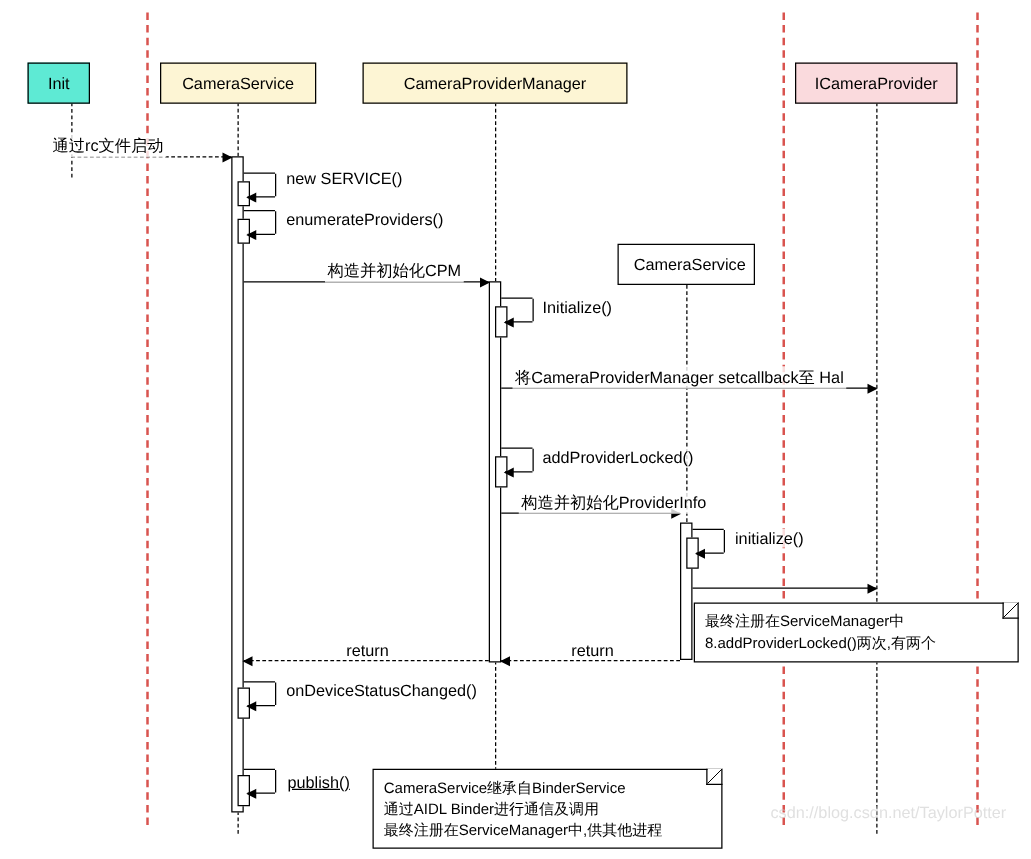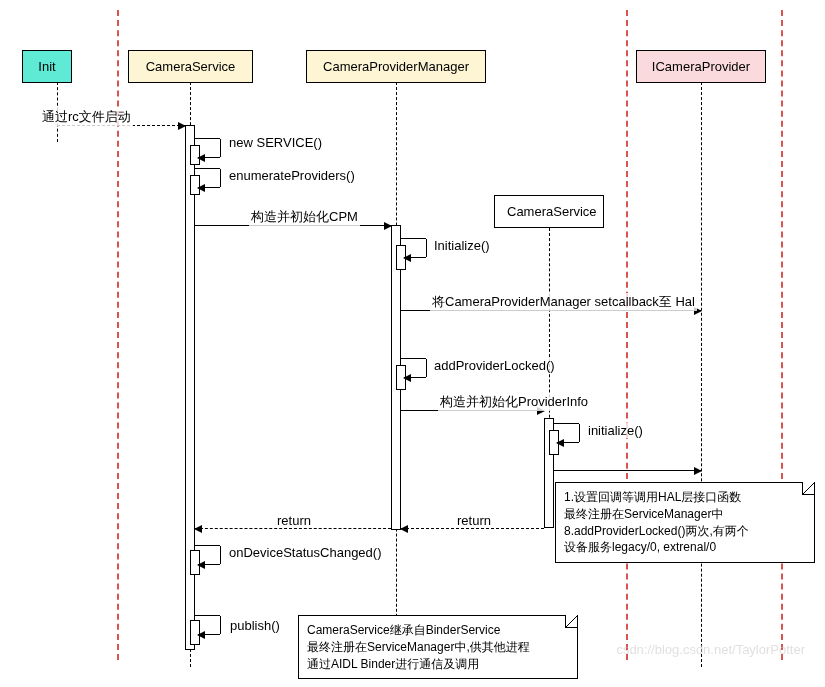--- a/index.html
+++ b/index.html
@@ -8,21 +8,21 @@
     .participant {
       position: absolute;
       border: 1px solid #000;
       padding: 8px 12px;
       text-align: center;
       background: #fff;
       z-index: 10;
     }
     .p-init { left: 22px; top: 50px; width: 50px; background: #5eead4; }
     .p-cs { left: 128px; top: 50px; width: 125px; background: #fdf5d4; }
-    .p-cpm { left: 306px; top: 50px; width: 180px; background: #fdf5d4; }
+    .p-cpm { left: 290px; top: 50px; width: 212px; background: #fdf5d4; }
     .p-pi { left: 494px; top: 195px; width: 110px; background: #fff; z-index: 15; }
     .p-icp { left: 636px; top: 50px; width: 130px; background: #fadadd; }
     
     .lifeline {
       position: absolute;
       border-left: 1px dashed #000;
       z-index: 1;
     }
     .ll-init { left: 57px; top: 82px; height: 60px; }
     .ll-cs { left: 190px; top: 82px; height: 585px; }
@@ -162,41 +162,41 @@
 </div>
 <div class="msg-label" style="left:227px; top:135px;">new SERVICE()</div>
 
 <div class="self-call" style="left:195px; top:168px;">
   <div class="top" style="width:25px;"></div>
   <div class="right" style="height:18px; margin-left:25px;"></div>
   <div class="bottom" style="width:22px; margin-left:3px;"></div>
 </div>
 <div class="msg-label" style="left:227px; top:168px;">enumerateProviders()</div>
 
-<div class="msg-label" style="left:249px; top:208px;">构造并初始化CPM</div>
+<div class="msg-label" style="left:260px; top:208px;">构造并初始化CPM</div>
 <div class="msg-line solid arrow-right" style="left:195px; top:225px; width:196px;"></div>
 
 <div class="self-call" style="left:401px; top:238px;">
   <div class="top" style="width:25px;"></div>
   <div class="right" style="height:18px; margin-left:25px;"></div>
   <div class="bottom" style="width:22px; margin-left:3px;"></div>
 </div>
 <div class="msg-label" style="left:432px; top:238px;">Initialize()</div>
 
-<div class="msg-label" style="left:410px; top:293px;margin-left:20px;">将CameraProviderManager setcallback至 Hal</div>
+<div class="msg-label" style="left:410px; top:293px;">将CameraProviderManager setcallback至 Hal</div>
 <div class="msg-line solid arrow-right" style="left:401px; top:310px; width:300px;"></div>
 
 <div class="self-call" style="left:401px; top:358px;">
   <div class="top" style="width:25px;"></div>
   <div class="right" style="height:18px; margin-left:25px;"></div>
   <div class="bottom" style="width:22px; margin-left:3px;"></div>
 </div>
 <div class="msg-label" style="left:432px; top:358px;">addProviderLocked()</div>
 
-<div class="msg-label" style="left:415px; top:393px;margin-left:23px;">构造并初始化ProviderInfo</div>
+<div class="msg-label" style="left:415px; top:393px;">构造并初始化ProviderInfo</div>
 <div class="msg-line solid arrow-right" style="left:401px; top:410px; width:143px;"></div>
 
 <div class="self-call" style="left:554px; top:423px;">
   <div class="top" style="width:25px;"></div>
   <div class="right" style="height:18px; margin-left:25px;"></div>
   <div class="bottom" style="width:22px; margin-left:3px;"></div>
 </div>
 <div class="msg-label" style="left:586px; top:423px;">initialize()</div>
 
 <div class="msg-line solid arrow-right" style="left:554px; top:470px; width:147px;"></div>
@@ -212,27 +212,25 @@
   <div class="right" style="height:18px; margin-left:25px;"></div>
   <div class="bottom" style="width:22px; margin-left:3px;"></div>
 </div>
 <div class="msg-label" style="left:227px; top:545px;">onDeviceStatusChanged()</div>
 
 <div class="self-call" style="left:195px; top:615px;">
   <div class="top" style="width:25px;"></div>
   <div class="right" style="height:18px; margin-left:25px;"></div>
   <div class="bottom" style="width:22px; margin-left:3px;"></div>
 </div>
-<div class="msg-label" style="left:228px; top:618px;">publish()</div>
+<div class="msg-label" style="left:228px; top:618px;text-decoration:underline;">publish()</div>
 
 <div class="note note1">
-  <div>1.设置回调等调用HAL层接口函数</div>
   <div>最终注册在ServiceManager中</div>
   <div>8.addProviderLocked()两次,有两个</div>
-  <div>设备服务legacy/0, extrenal/0</div>
 </div>
 <div class="note note2">
   <div>CameraService继承自BinderService</div>
+  <div>通过AIDL Binder进行通信及调用</div>
   <div>最终注册在ServiceManager中,供其他进程</div>
-  <div>通过AIDL Binder进行通信及调用</div>
 </div>
 
 <div class="watermark">csdn://blog.csdn.net/TaylorPotter</div>
 
 </body></html>

